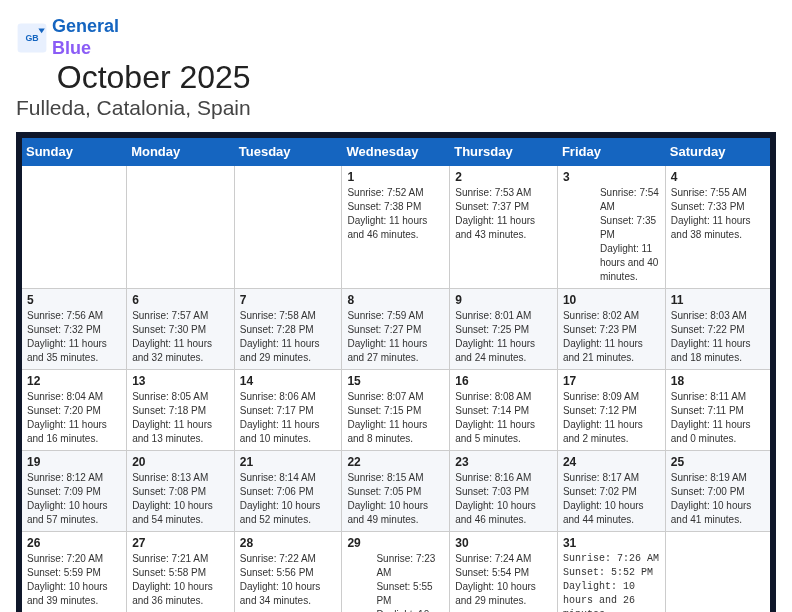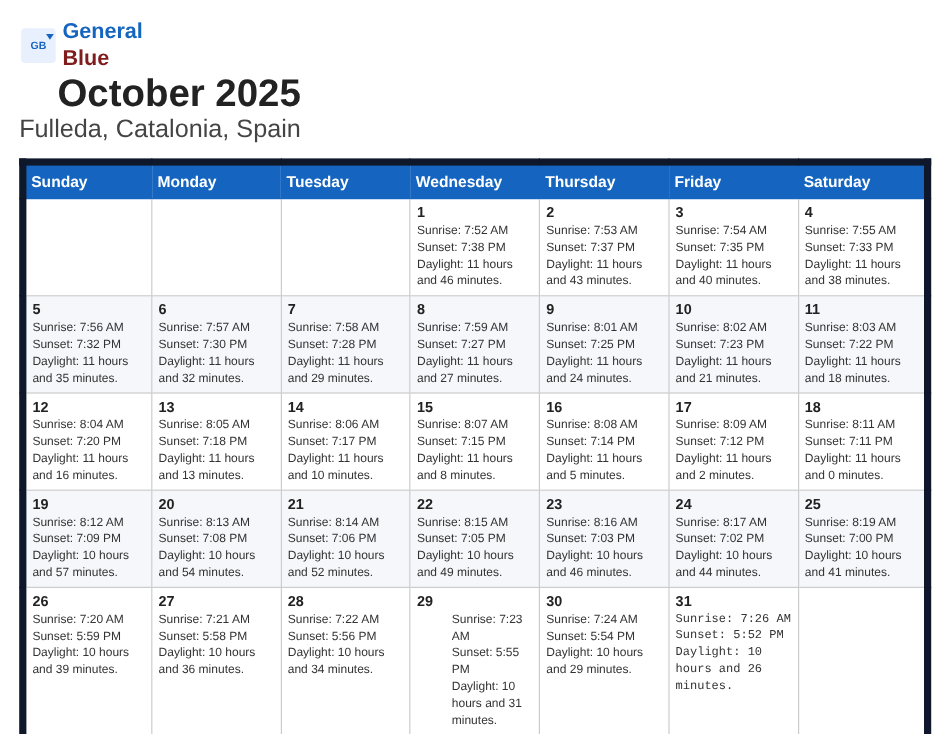--- a/index.html
+++ b/index.html
@@ -33,21 +33,21 @@
     }
     .logo-icon {
       width: 32px;
       height: 32px;
     }
     .title-block {
       text-align: right;
     }
     .month-title {
       font-size: 32px;
-      font-weight: bold;
+      font-weight: normal;
       color: #222;
     }
     .location-title {
       font-size: 21px;
       color: #444;
     }
     .calendar {
       width: 100%;
       border-collapse: collapse;
       border: 6px solid #0f172a;
@@ -95,21 +95,21 @@
 <div class="header">
   <div class="logo">
     <svg class="logo-icon" viewBox="0 0 40 40">
       <rect x="2" y="2" width="36" height="36" rx="4" fill="#e8f0fe"></rect>
       <text x="20" y="24" font-size="11" font-weight="bold" fill="#1565c0" text-anchor="middle" font-family="Arial">GB</text>
       <polygon points="28,8 36,8 32,14" fill="#1565c0"></polygon>
     </svg>
     <div>
       <div class="logo-text">
         <span>General</span><br>
-        <span style="color:#7f1d1d;">Blue</span>
+        <span style="color:#8b5cf6;">Blue</span>
       </div>
     </div>
   </div>
   <div class="title-block">
     <div class="month-title">October 2025</div>
     <div class="location-title">Fulleda, Catalonia, Spain</div>
   </div>
 </div>
 
 <table class="calendar">
@@ -136,21 +136,21 @@
 Daylight: 11 hours and 46 minutes.</div>
         </td>
         <td>
           <span class="day-number">2</span>
           <div class="day-info" style="white-space: pre-line;">Sunrise: 7:53 AM
 Sunset: 7:37 PM
 Daylight: 11 hours and 43 minutes.</div>
         </td>
         <td>
           <span class="day-number">3</span>
-          <div class="day-info" style="white-space: pre-line;">Sunrise: 7:54 AM
+          <div class="day-info" style="white-space: pre-line; margin-left: 37px;">Sunrise: 7:54 AM
 Sunset: 7:35 PM
 Daylight: 11 hours and 40 minutes.</div>
         </td>
         <td>
           <span class="day-number">4</span>
           <div class="day-info" style="white-space: pre-line;">Sunrise: 7:55 AM
 Sunset: 7:33 PM
 Daylight: 11 hours and 38 minutes.</div>
         </td>
       </tr>

